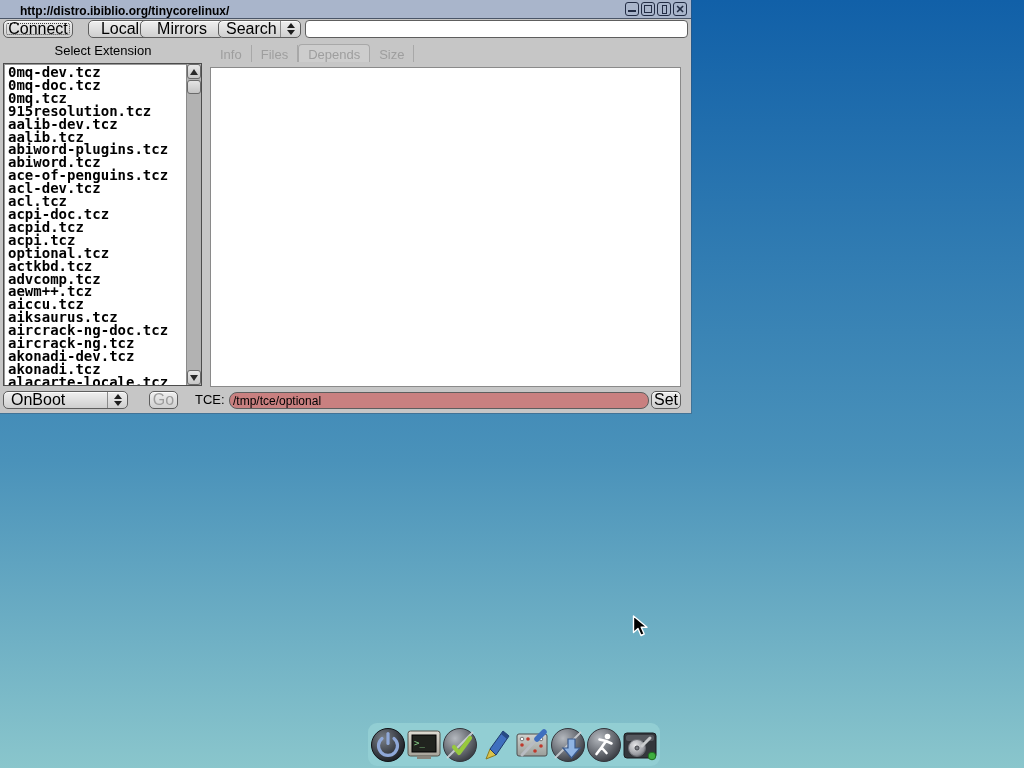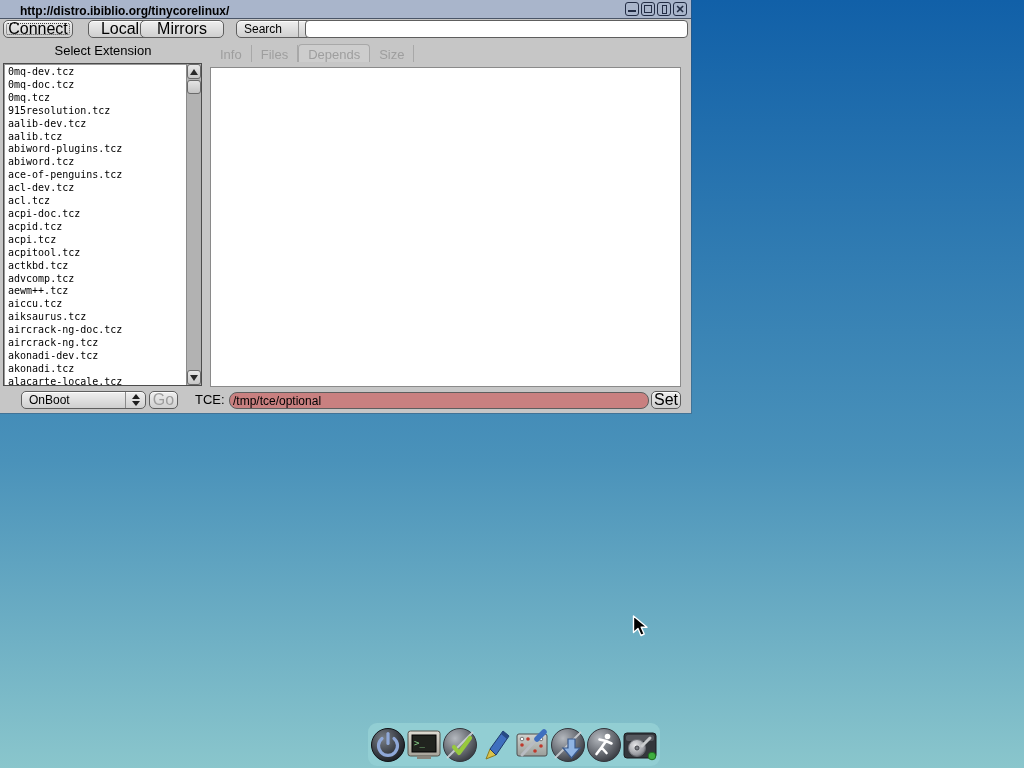--- a/index.html
+++ b/index.html
@@ -44,24 +44,23 @@
     font-size:16px; color:#000;
     display:flex; align-items:center; justify-content:center;
     box-shadow: inset 0 1px 0 rgba(255,255,255,.8);
   }
   .btn.focused { outline:1px dotted #444; outline-offset:-4px; }
   .btn.disabled { color:#9d9d9d; }
   .choice {
     position:absolute; height:18px;
     background: linear-gradient(#efefef,#cfcfcf);
     border:1px solid #5e5e5e; border-radius:5px;
-    font-size:12px; color:#000;
+    font-size:16px; color:#000;
     display:flex; align-items:center;
     box-shadow: inset 0 1px 0 rgba(255,255,255,.8);
-    margin-left: 18px;
   }
   .choice-label { flex:1; padding-left:7px; }
   .choice-arrows {
     width:20px; height:100%; border-left:1px solid #8a8a8a;
     display:flex; flex-direction:column; align-items:center; justify-content:center; gap:2px;
   }
   .tri-up { width:0; height:0; border-left:4px solid transparent; border-right:4px solid transparent; border-bottom:5px solid #1d1d1d; }
   .tri-down { width:0; height:0; border-left:4px solid transparent; border-right:4px solid transparent; border-top:5px solid #1d1d1d; }
   .text-input {
     position:absolute; height:18px;
@@ -87,22 +86,22 @@
 
   
   .listbox {
     position:absolute; left:3px; top:63px; width:199px; height:323px;
     background:#fff; border:1px solid #4c4c4c;
     box-shadow: inset 1px 1px 0 #9a9a9a;
     overflow:hidden;
   }
   .list-items {
     position:absolute; left:0; top:0; right:15px; bottom:0; padding:2px 16px 0 4px;
-    font-family:"DejaVu Sans Mono", monospace; font-size:10px; line-height:12.9px;
-    color:#000; white-space:nowrap;
+    font-family:"DejaVu Sans Mono", monospace; font-size:14px; line-height:12.9px;
+    color:#000; white-space:nowrap;font-weight:bold;
   }
   .scrollbar {
     position:absolute; right:0; top:0; bottom:0; width:15px; background:#b2b2b2;
     border-left:1px solid #8a8a8a;
   }
   .sb-btn {
     position:absolute; left:0; width:14px; height:15px;
     background: linear-gradient(#e8e8e8,#c8c8c8);
     border:1px solid #6a6a6a; border-radius:3px;
     display:flex; align-items:center; justify-content:center;
@@ -217,21 +216,21 @@
         <div class="list-item">aalib-dev.tcz</div>
         <div class="list-item">aalib.tcz</div>
         <div class="list-item">abiword-plugins.tcz</div>
         <div class="list-item">abiword.tcz</div>
         <div class="list-item">ace-of-penguins.tcz</div>
         <div class="list-item">acl-dev.tcz</div>
         <div class="list-item">acl.tcz</div>
         <div class="list-item">acpi-doc.tcz</div>
         <div class="list-item">acpid.tcz</div>
         <div class="list-item">acpi.tcz</div>
-        <div class="list-item">acpitool.tcz</div>
+        <div class="list-item">optional.tcz</div>
         <div class="list-item">actkbd.tcz</div>
         <div class="list-item">advcomp.tcz</div>
         <div class="list-item">aewm++.tcz</div>
         <div class="list-item">aiccu.tcz</div>
         <div class="list-item">aiksaurus.tcz</div>
         <div class="list-item">aircrack-ng-doc.tcz</div>
         <div class="list-item">aircrack-ng.tcz</div>
         <div class="list-item">akonadi-dev.tcz</div>
         <div class="list-item">akonadi.tcz</div>
         <div class="list-item">alacarte-locale.tcz</div>

